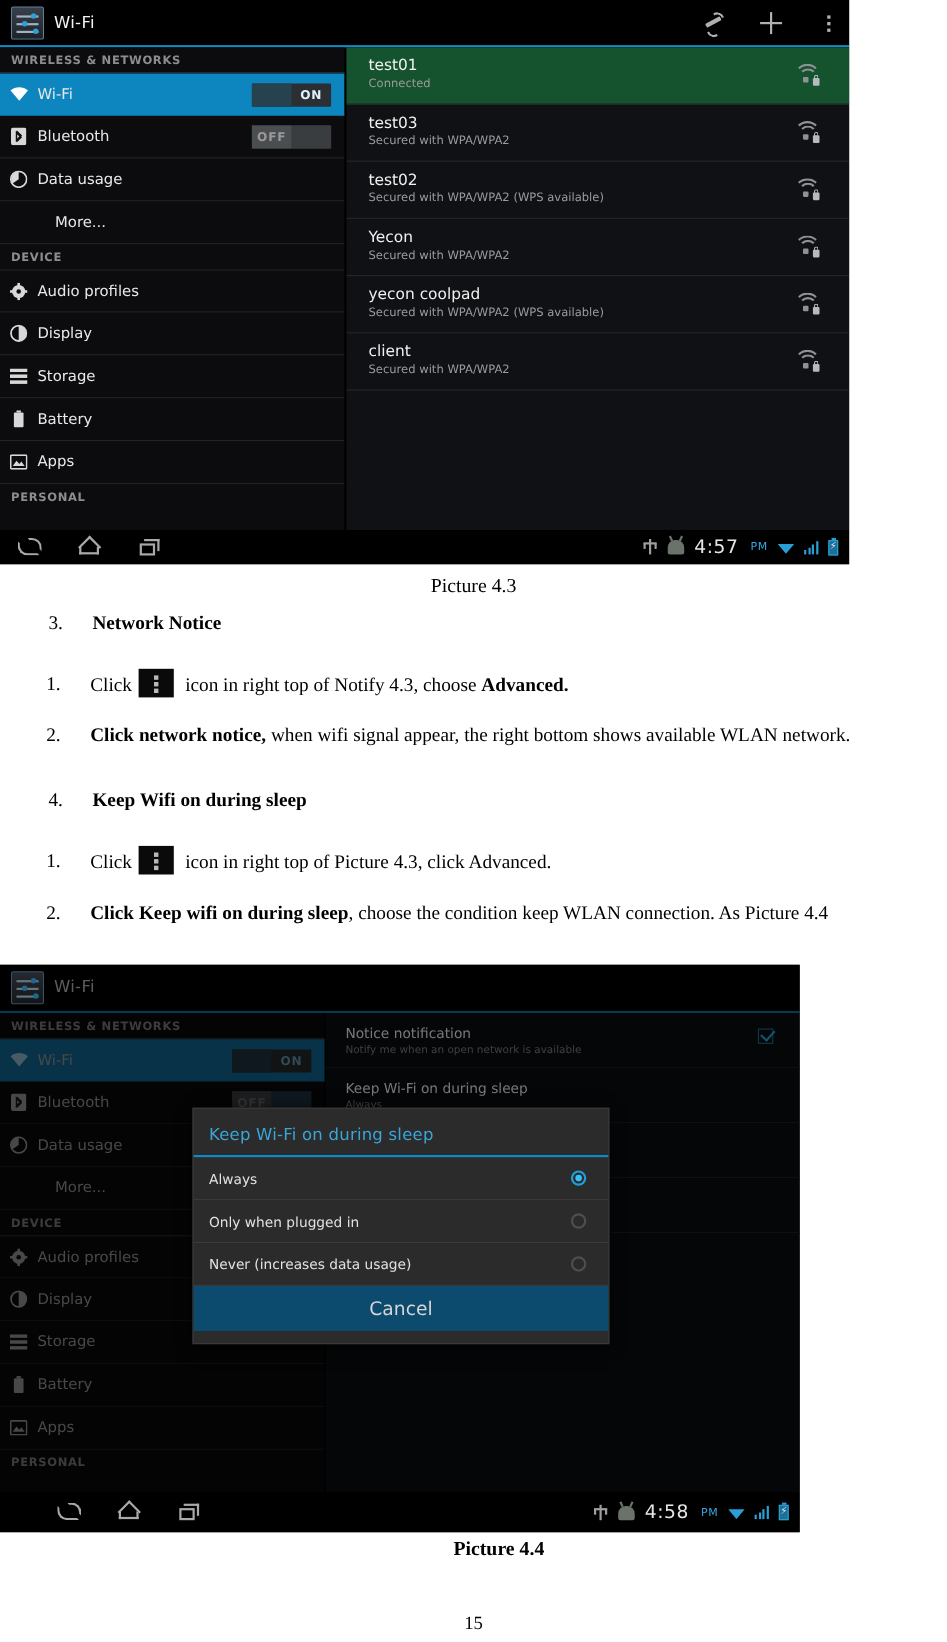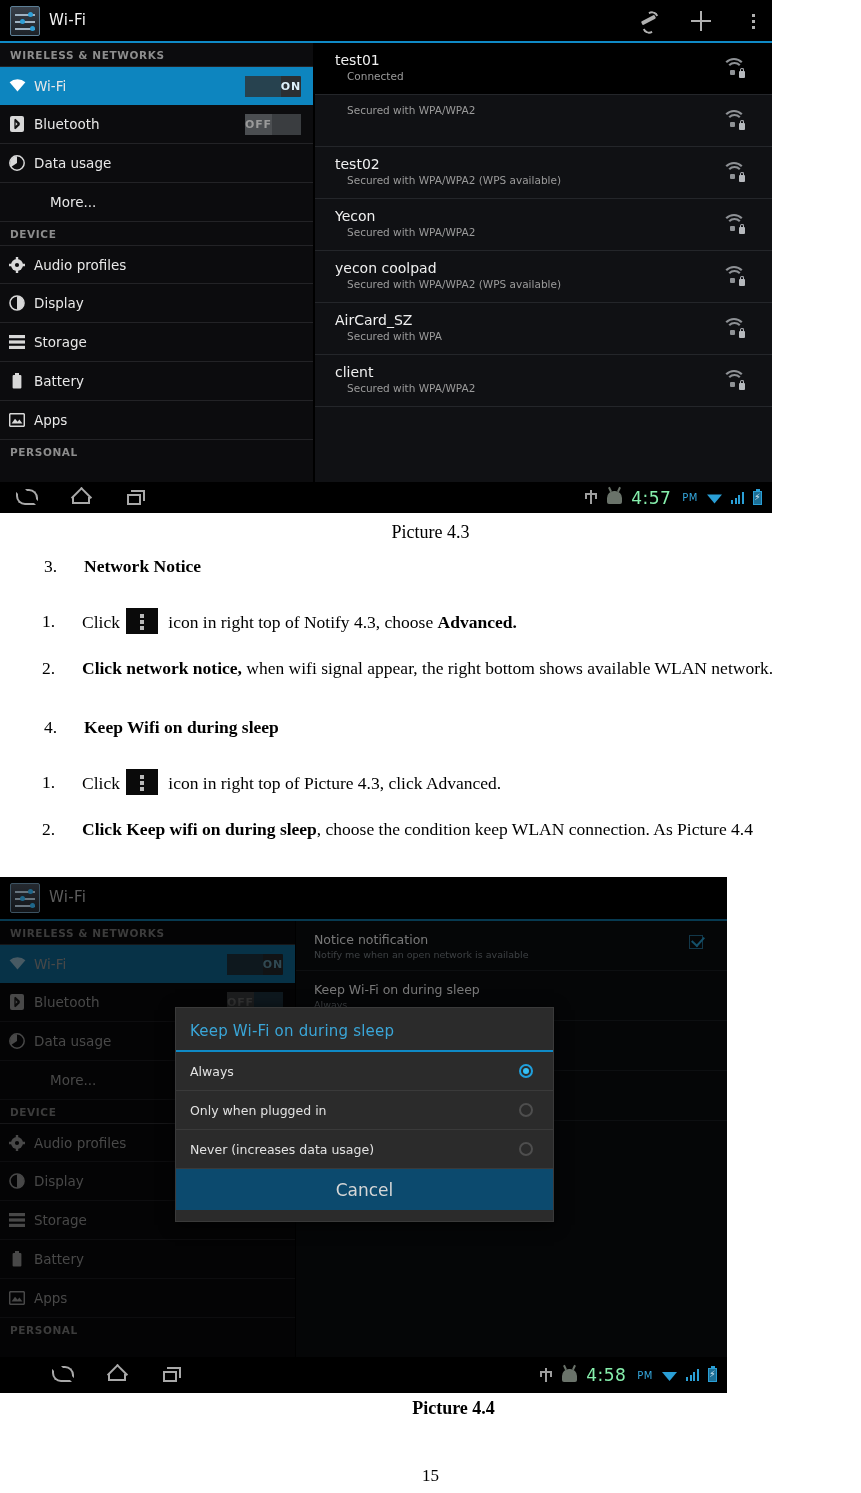--- a/index.html
+++ b/index.html
@@ -79,43 +79,43 @@
   .shot2 .srow{border-bottom:1px solid #151517;}
   .srow.top-rule{border-top:1px solid #232326;}
   .srow.sel{background:#0d85bf;border-bottom-color:#0d85bf;}
   .shot2 .srow.sel{background:#0b4e6e;border-bottom-color:#0b4e6e;}
   .srow .sico{width:34px;display:flex;justify-content:center;align-items:center;color:#d8d8d8;font-size:14px;}
   .shot2 .srow .sico{color:#6f6f6f;}
   .srow .slabel{font-size:13.5px;color:#e8e8e8;}
   .shot2 .srow .slabel{color:#6f6f6f;}
   .srow.noicon .slabel{padding-left:50px;}
   .toggle{
-    position:absolute;right:12px;top:9px;width:56px;height:21px;
+    position:absolute;right:12px;top:9px;width:72px;height:21px;
     background:#2b2f33;border-radius:1px;
     display:flex;align-items:center;box-sizing:border-box;
   }
   .toggle .knob{width:36px;height:21px;background:#27424f;box-sizing:border-box;}
   .toggle .tx{flex:1;text-align:center;font-size:11px;color:#dff1fb;letter-spacing:.8px;font-weight:bold;}
   .toggle.off{background:#3a3d40;}
   .toggle.off .knob{order:2;background:#3a3d40;}
   .toggle.off .tx{color:#9a9a9a;background:#4b4e51;height:21px;line-height:21px;}
   .shot2 .toggle .tx{color:#4a707f;}
   .shot2 .toggle{background:#1b1e21;}
   .shot2 .toggle .knob{background:#16262e;}
   .shot2 .toggle.off{background:#212326;}
   .shot2 .toggle.off .tx{color:#4d4d4d;background:#2b2d2f;}
 
   
   .wrow{
     position:relative;height:52px;box-sizing:border-box;
     border-bottom:1px solid #24262a;padding:8px 0 0 20px;
   }
-  .wrow:first-child{background:#000000;}
+  .wrow:first-child{background:#14532d;}
   .wname{font-size:14px;color:#f0f0f0;line-height:18px;}
-  .wsec{font-size:10.5px;color:#9b9b9b;line-height:15px;margin-left:12px;}
+  .wsec{font-size:10.5px;color:#9b9b9b;line-height:15px;}
   .wsig{position:absolute;right:28px;top:15px;width:22px;height:20px;}
   .wsig .arc{
     position:absolute;left:0;border:2px solid #8e9195;border-bottom-color:transparent;
     border-left-color:transparent;border-right-color:transparent;border-radius:50%;
   }
   .wsig .a1{width:20px;height:20px;top:0;left:0;}
   .wsig .a2{width:13px;height:13px;top:4px;left:3.5px;}
   .wsig .dot{position:absolute;left:8px;top:12px;width:5px;height:5px;background:#8e9195;border-radius:1px;}
   .wsig .lock{position:absolute;right:-1px;bottom:0px;width:6px;height:7px;background:#b6b9bd;border-radius:1px;}
   .wsig .lock::before{content:"";position:absolute;left:1px;top:-3px;width:4px;height:4px;border:1.5px solid #b6b9bd;border-bottom:0;border-radius:3px 3px 0 0;box-sizing:border-box;}
@@ -197,21 +197,21 @@
   .nav-right{position:absolute;right:10px;top:0;height:100%;display:flex;align-items:center;gap:9px;}
   .sysico{width:14px;height:15px;position:relative;opacity:.8;}
   .ic-usb::before{content:"";position:absolute;left:6px;top:0;width:2px;height:14px;background:#c6c6c6;}
   .ic-usb::after{content:"";position:absolute;left:1px;top:3px;width:12px;height:2px;background:#c6c6c6;transform:rotate(0deg);}
   .ic-usb i{position:absolute;left:1px;top:4px;width:2px;height:5px;background:#c6c6c6;}
   .ic-usb b{position:absolute;right:1px;top:4px;width:2px;height:5px;background:#c6c6c6;}
   .ic-droid{width:15px;height:13px;background:#8e9a8e;border-radius:7px 7px 2px 2px;position:relative;opacity:.75;}
   .ic-droid::before,.ic-droid::after{content:"";position:absolute;top:-4px;width:2px;height:5px;background:#8e9a8e;}
   .ic-droid::before{left:2px;transform:rotate(-25deg);}
   .ic-droid::after{right:2px;transform:rotate(25deg);}
-  .clock{font-size:17px;color:#86efac;letter-spacing:.5px;font-family:"DejaVu Sans", sans-serif;}
+  .clock{font-size:17px;color:#e5e5e5;letter-spacing:.5px;font-family:"DejaVu Sans", sans-serif;}
   .ampm{font-size:10px;color:#35a8de;margin-left:2px;letter-spacing:.5px;}
   .ic-wifi{width:15px;height:12px;position:relative;}
   .ic-wifi::before{
     content:"";position:absolute;left:0;top:1px;width:15px;height:11px;
     background:#2a9fd6;clip-path:polygon(50% 100%, 0% 18%, 100% 18%);
   }
   .ic-bars{width:13px;height:12px;display:flex;align-items:flex-end;gap:1.5px;}
   .ic-bars span{width:2px;background:#2a9fd6;}
   .ic-bars span:nth-child(1){height:4px;}
   .ic-bars span:nth-child(2){height:6px;}
@@ -386,20 +386,21 @@
       <div class="wname">test01</div>
       <div class="wsec">Connected</div>
       <div class="wsig">
         <div class="arc a1"></div>
           <div class="arc a2"></div>
           <div class="dot"></div>
           <div class="lock"></div>
       </div>
     </div>
     <div class="wrow">
+      <div class="wname">test03</div>
       <div class="wsec">Secured with WPA/WPA2</div>
       <div class="wsig">
         <div class="arc a1"></div>
           <div class="arc a2"></div>
           <div class="dot"></div>
           <div class="lock"></div>
       </div>
     </div>
     <div class="wrow">
       <div class="wname">test02</div>
@@ -417,30 +418,20 @@
       <div class="wsig">
         <div class="arc a1"></div>
           <div class="arc a2"></div>
           <div class="dot"></div>
           <div class="lock"></div>
       </div>
     </div>
     <div class="wrow">
       <div class="wname">yecon coolpad</div>
       <div class="wsec">Secured with WPA/WPA2 (WPS available)</div>
-      <div class="wsig">
-        <div class="arc a1"></div>
-          <div class="arc a2"></div>
-          <div class="dot"></div>
-          <div class="lock"></div>
-      </div>
-    </div>
-    <div class="wrow">
-      <div class="wname">AirCard_SZ</div>
-      <div class="wsec">Secured with WPA</div>
       <div class="wsig">
         <div class="arc a1"></div>
           <div class="arc a2"></div>
           <div class="dot"></div>
           <div class="lock"></div>
       </div>
     </div>
     <div class="wrow">
       <div class="wname">client</div>
       <div class="wsec">Secured with WPA/WPA2</div>

